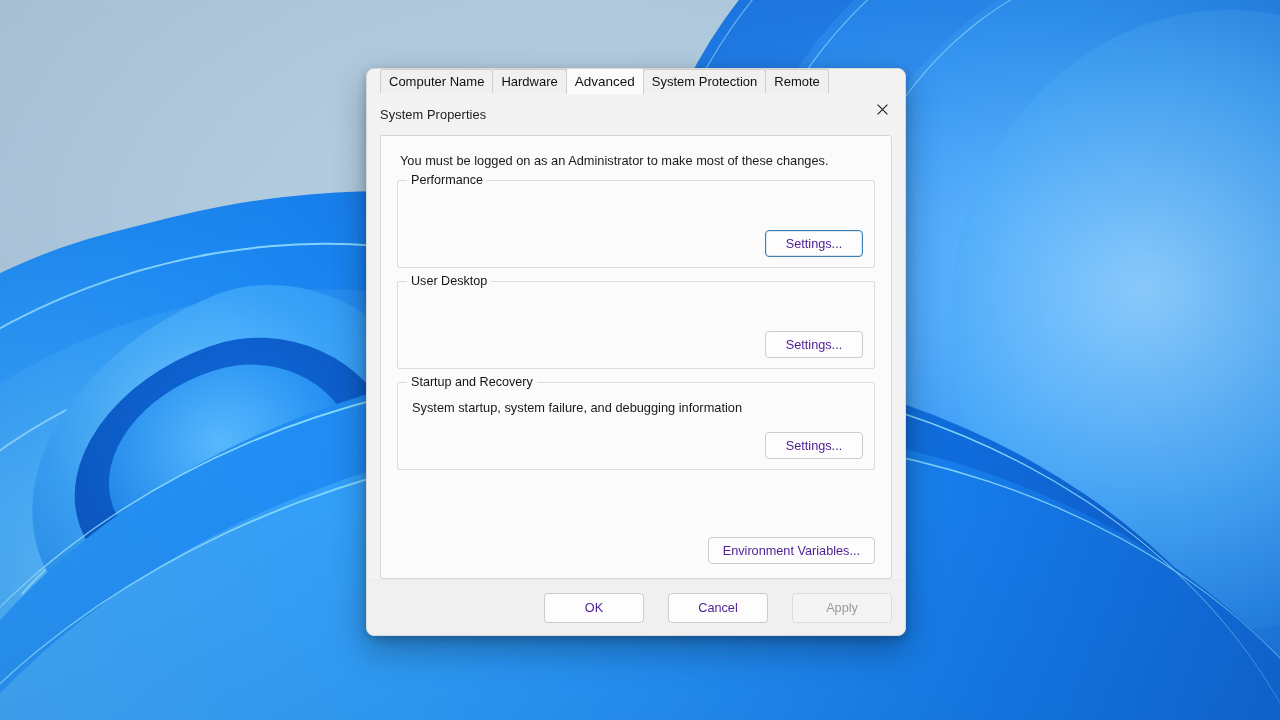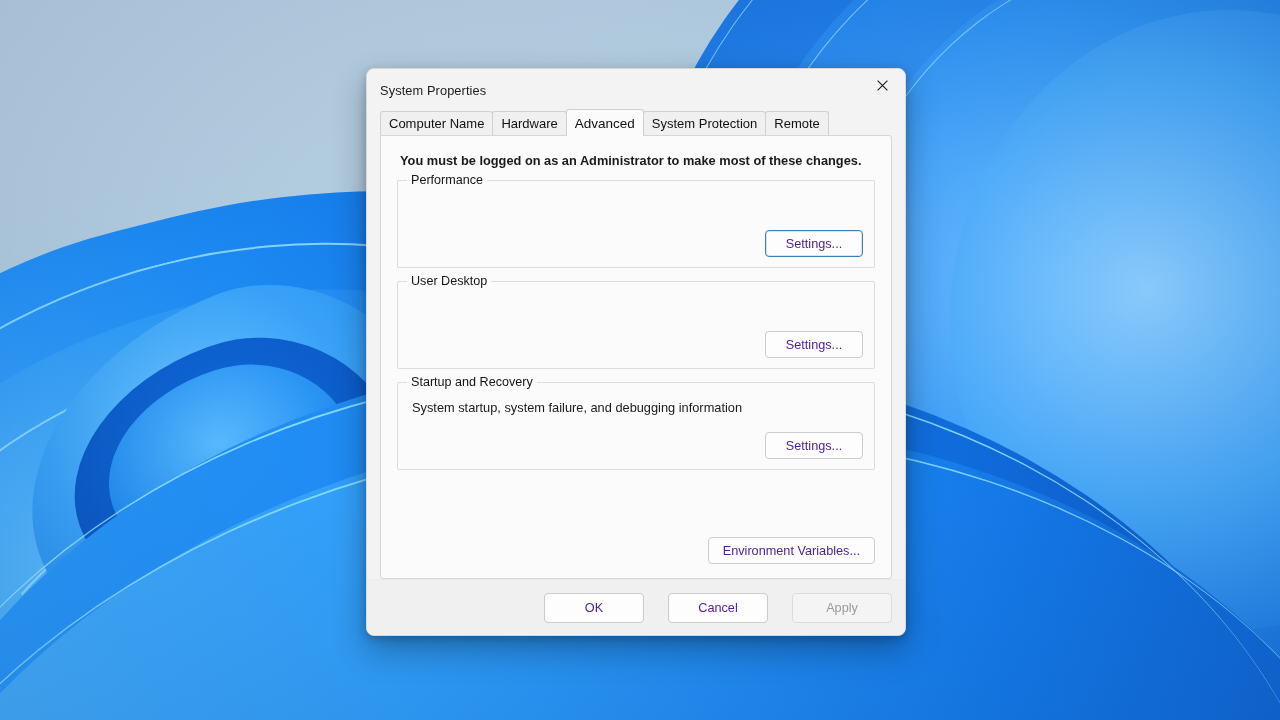--- a/index.html
+++ b/index.html
@@ -215,21 +215,20 @@
     border: 1px solid #d6d6d6;
     border-radius: 0 3px 3px 3px;
     padding: 14px 16px 0 16px;
     position: relative;
     z-index: 1;
   }
   #admin-note {
     font-size: 12.8px;
     color: #1a1a1a;
     margin: 3px 0 12px 3px;
-    font-weight: bold;
   }
 
   
   .group {
     position: relative;
     border: 1px solid #dcdcdc;
     border-radius: 2px;
     margin-bottom: 13px;
     height: 88px;
     background: transparent;
@@ -330,44 +329,44 @@
   <div class="bloom-layer s3"></div>
 
   <div class="bloom-layer w1"></div>
   <div class="bloom-layer w2"></div>
   <div class="bloom-layer wl1"></div>
   <div class="bloom-layer wl2"></div>
   <div class="vignette"></div>
 
   <div id="dialog">
 
+    <div id="tabstrip">
+      <div class="tab">
+        <span>Computer Name</span>
+      </div>
+      <div class="tab">
+        <span>Hardware</span>
+      </div>
+      <div class="tab selected">
+        <span>Advanced</span>
+      </div>
+      <div class="tab">
+        <span>System Protection</span>
+      </div>
+      <div class="tab">
+        <span>Remote</span>
+      </div>
+    </div>
+
     <div id="titlebar">
       <span id="title-text">System Properties</span>
       <div id="close-btn">
         <svg width="11" height="11" viewBox="0 0 11 11" aria-hidden="true">
           <path d="M0.6 0.6 L10.4 10.4 M10.4 0.6 L0.6 10.4" stroke="#1b1b1b" stroke-width="1.1" fill="none"></path>
         </svg>
-      </div>
-    </div>
-
-    <div id="tabstrip">
-      <div class="tab">
-        <span>Computer Name</span>
-      </div>
-      <div class="tab">
-        <span>Hardware</span>
-      </div>
-      <div class="tab selected">
-        <span>Advanced</span>
-      </div>
-      <div class="tab">
-        <span>System Protection</span>
-      </div>
-      <div class="tab">
-        <span>Remote</span>
       </div>
     </div>
 
     <div id="page">
 
       <div id="admin-note">You must be logged on as an Administrator to make most of these changes.</div>
 
       <div class="group">
         <span class="group-legend">Performance</span>
         <div class="group-btnrow">

